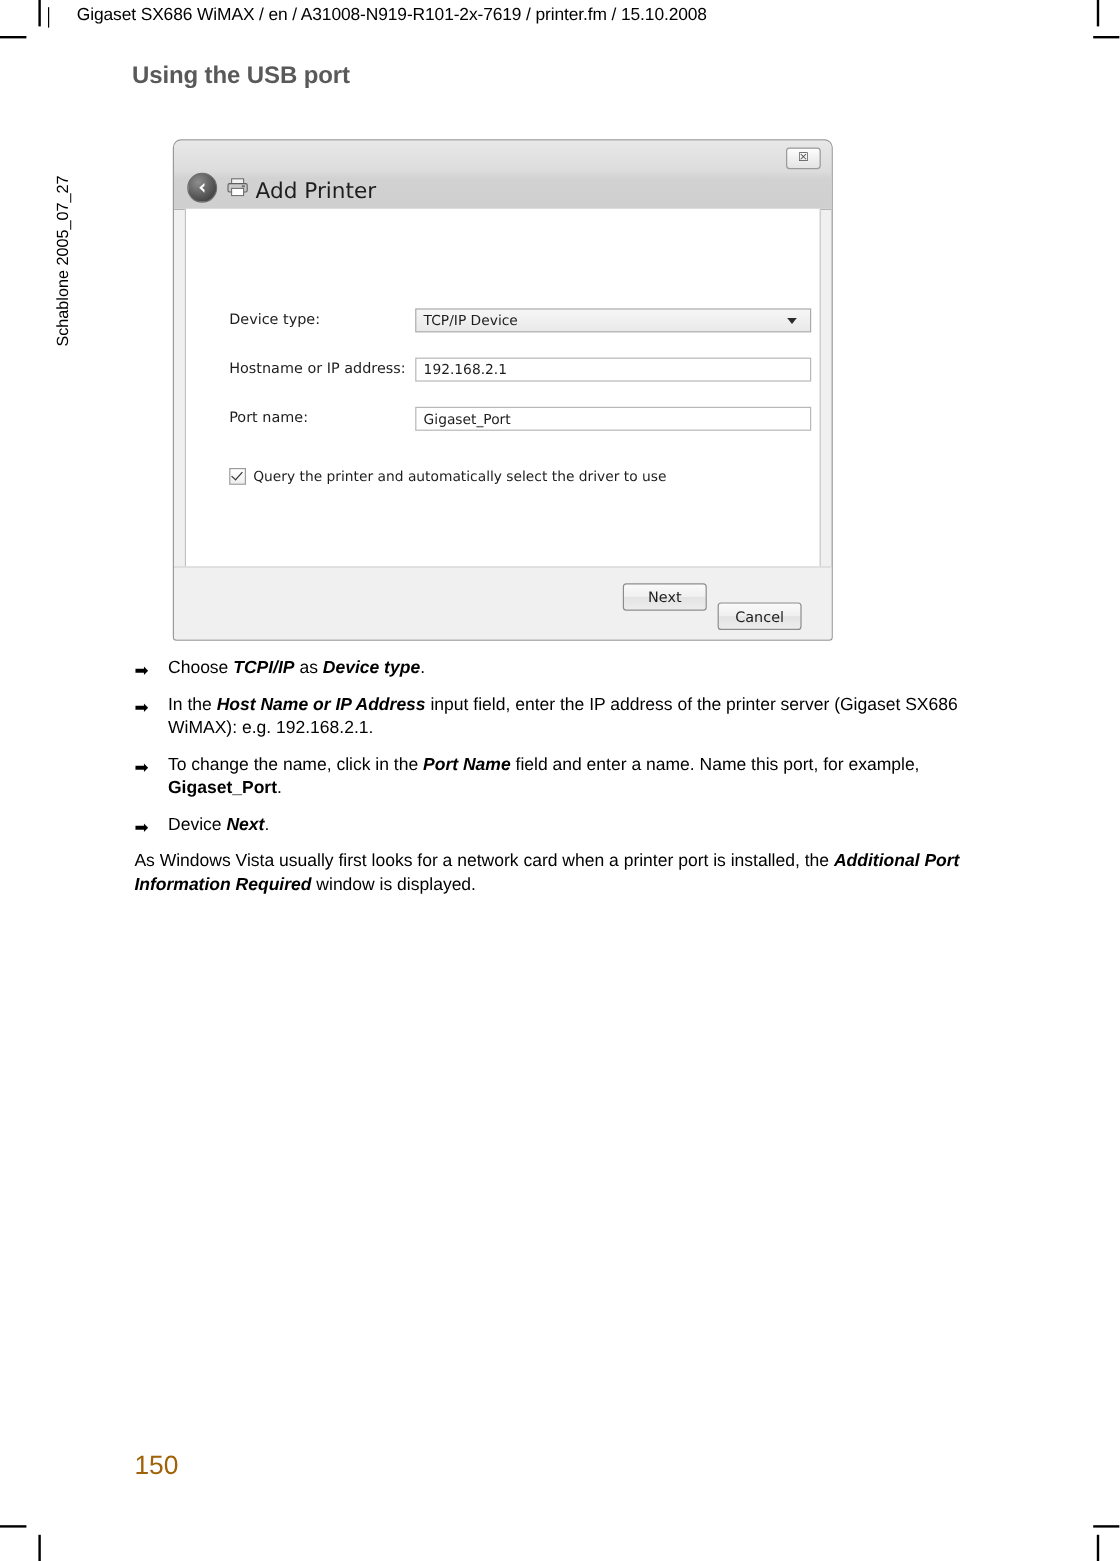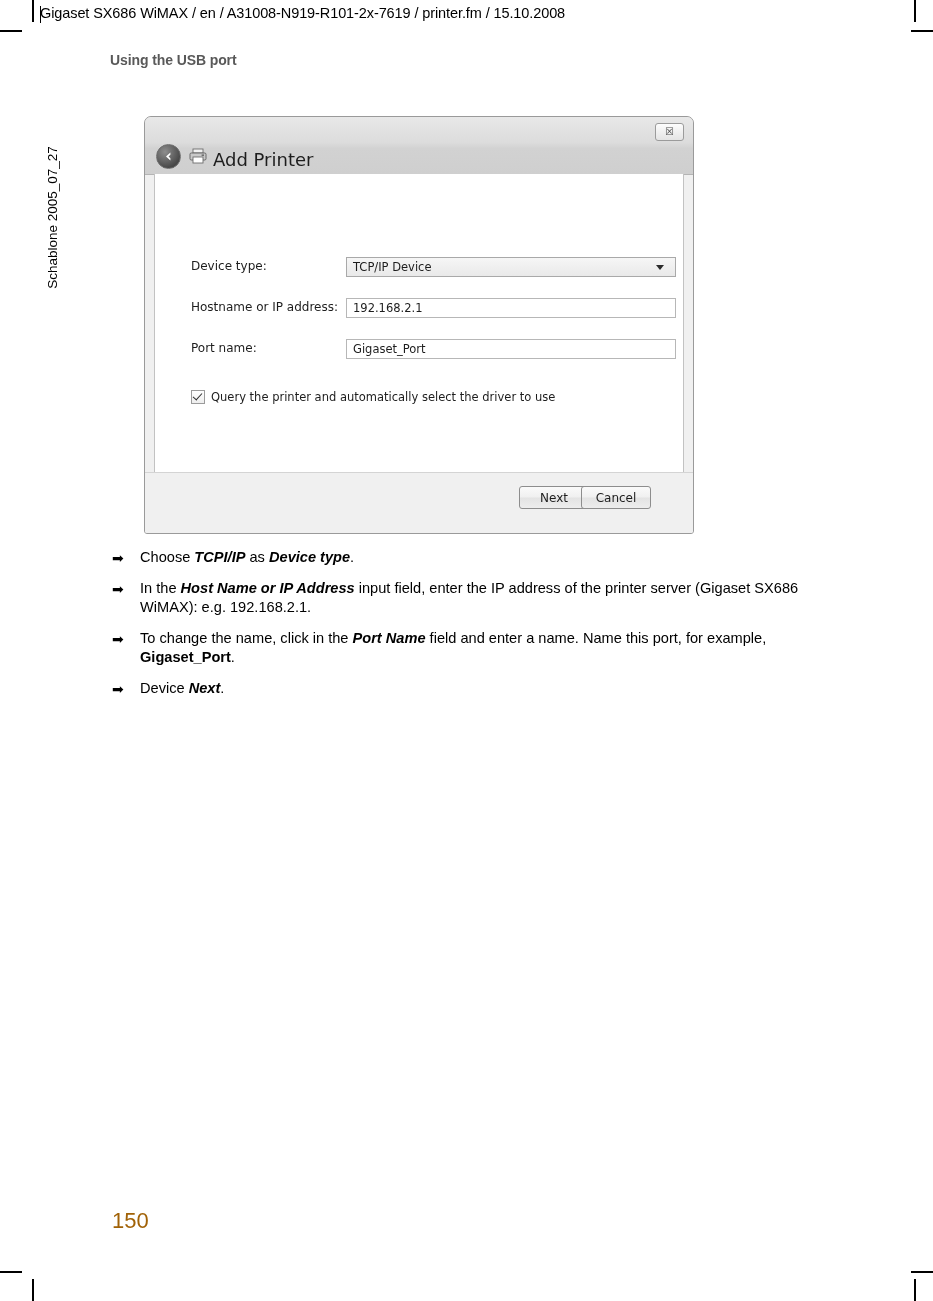--- a/index.html
+++ b/index.html
@@ -26,20 +26,21 @@
 
   
   .page-header {
     position: absolute;
     left: 40px;
     top: 5px;
     font-size: 14.5px;
     letter-spacing: -0.1px;
     color: #000;
     white-space: nowrap;
+    padding-left: 24px;
   }
   .header-bar {
     position: absolute;
     left: 40px;
     top: 6px;
     width: 1px;
     height: 17px;
     background: #000;
   }
 
@@ -55,21 +56,21 @@
     color: #000;
     text-align: center;
     white-space: nowrap;
   }
 
   
   .headline {
     position: absolute;
     left: 110px;
     top: 52px;
-    font-size: 14px;
+    font-size: 20px;
     font-weight: bold;
     color: #595959;
     letter-spacing: -0.1px;
   }
 
   
   .dialog {
     position: absolute;
     left: 144px;
     top: 116px;
@@ -241,21 +242,21 @@
     background: linear-gradient(to bottom, #fafafa 0%, #f0f0f0 48%, #e3e3e3 52%, #ededed 100%);
     font-size: 12px;
     color: #1d1d1d;
     display: flex;
     align-items: center;
     justify-content: center;
     font-family: "DejaVu Sans", sans-serif;
     box-sizing: border-box;
   }
   .dlg-btn.next { right: 104px; }
-  .dlg-btn.cancel { right: 42px; }
+  .dlg-btn.cancel { right: 25px; margin-top: 16px; }
 
   
   .content {
     position: absolute;
     left: 112px;
     top: 548px;
     width: 712px;
     font-size: 14.6px;
     line-height: 19.5px;
     color: #000;
@@ -371,16 +372,19 @@
   <div class="para step">
     <span class="bullet">➡</span>
     <span>To change the name, click in the </span><span class="bi">Port Name</span><span> field and enter a name. Name this port, for example, </span><span class="b">Gigaset_Port</span><span>.</span>
   </div>
 
   <div class="para step">
     <span class="bullet">➡</span>
     <span>Device </span><span class="bi">Next</span><span>.</span>
   </div>
 
+  <div class="para">
+    <span>As Windows Vista usually first looks for a network card when a printer port is installed, the </span><span class="bi">Additional Port Information Required</span><span> window is displayed.</span>
+  </div>
 
 </div>
 
 <div class="page-number">150</div>
 
 </body></html>

